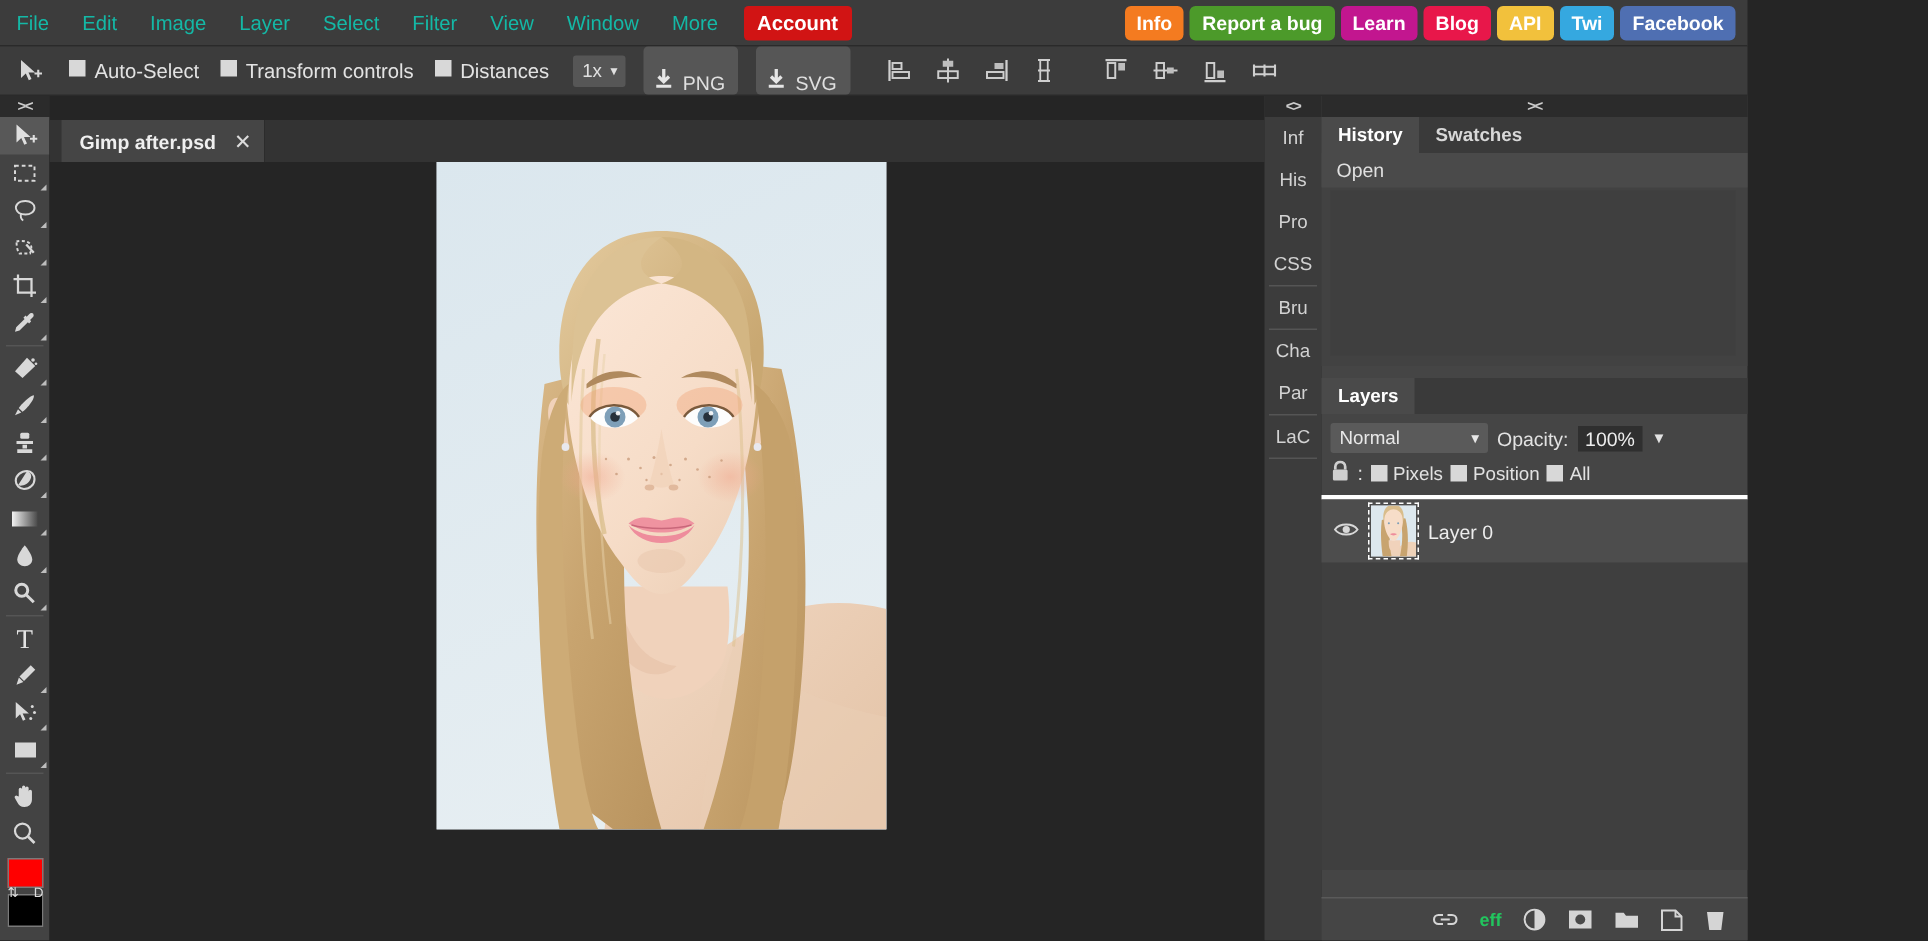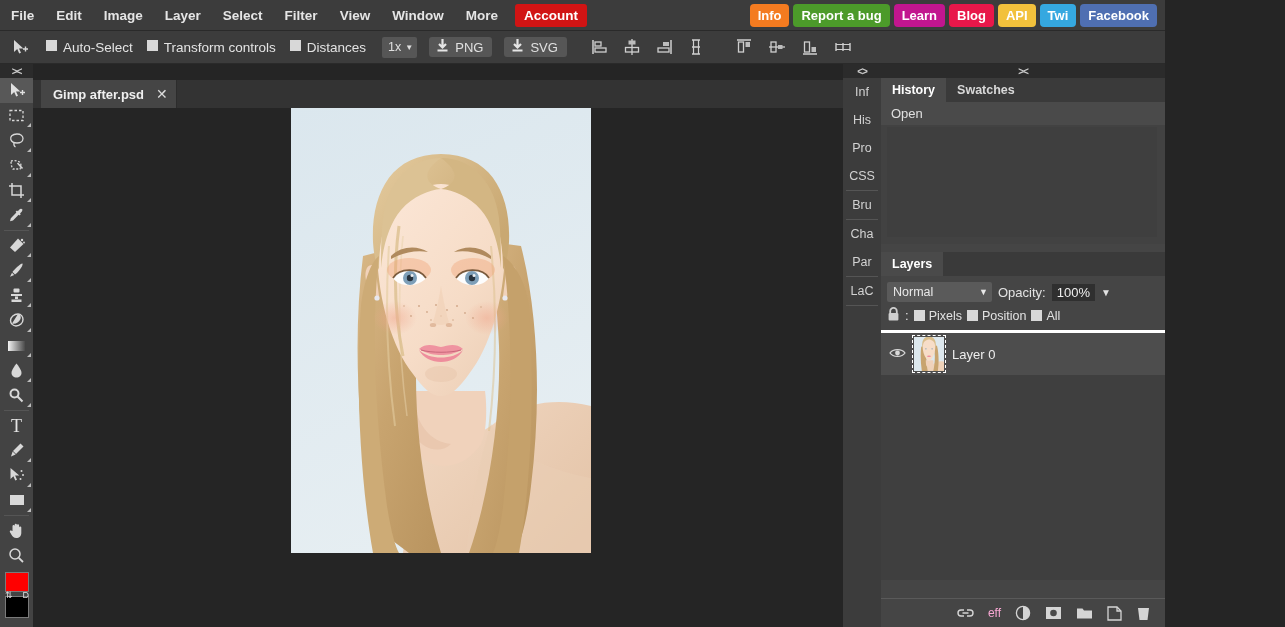--- a/index.html
+++ b/index.html
@@ -15,22 +15,22 @@
   #app { position: relative; width: 1285px; height: 627px; }
 
   
   .menubar {
     position: absolute; left: 0; top: 0; width: 1165px; height: 31px;
     background: #3c3c3c;
     display: flex; align-items: center;
     border-bottom: 1px solid #2a2a2a;
   }
   .menu-item {
-    padding: 4px 11px; color: #e5e5e5; font-size: 13.5px;
-    cursor: default; white-space: nowrap; font-weight: bold;
+    padding: 4px 11px; color: #14b8a6; font-size: 13.5px;
+    cursor: default; white-space: nowrap;
   }
   .menu-account {
     background: #d11414; color: #ffffff; font-weight: bold;
     border-radius: 3px; padding: 4px 9px; margin-left: 6px;
   }
   .menu-right { margin-left: auto; display: flex; align-items: center; gap: 4px; padding-right: 8px; border-radius: 10px; }
   .pillbtn {
     color: #fff; font-weight: bold; font-size: 13px;
     border-radius: 4px; padding: 4px 8px; white-space: nowrap;
     cursor: pointer;
@@ -48,22 +48,22 @@
     width: 11px; height: 11px; background: #d8d8d8; display:inline-block;
   }
   .opt-label { font-size: 13.5px; color: #e3e3e3; }
   .zoom-select {
     margin-left: 16px; background: #565656; border: none; color: #e0e0e0;
     height: 21px; padding: 0 4px 0 6px; font-size: 12.5px;
     font-family: "Liberation Sans", sans-serif; border-radius: 2px;
     display: flex; align-items: center; gap: 4px; cursor: pointer;
   }
   .dl-btn {
-    margin-left: 12px; background: #565656; border-radius: 3px; height: 20px;
-    display: flex; align-items: center; gap: 5px; padding: 0 9px 0 6px;
+    margin-left: 12px; background: #565656; border-radius: 3px; height: 32px;
+    display: flex; align-items: flex-end; gap: 5px; padding: 0 9px 0 6px;
     color: #e0e0e0; font-size: 13px; cursor: pointer;
   }
   .align-group { display:flex; align-items:center; margin-left: 22px; gap: 10px; }
   .align-group.second { margin-left: 26px; gap: 11px; }
   .align-ico { cursor: pointer; display:flex; align-items:center; justify-content:center; width: 22px; height: 22px; }
 
   
   .toolbar {
     position: absolute; left: 0; top: 64px; width: 33px; height: 563px;
     background: #434343;
@@ -181,21 +181,21 @@
     outline: 1px dashed #fff; outline-offset: 1px; position: relative;
   }
   .layer-name { font-size: 13px; color: #ededed; }
 
   .layer-footer {
     position: absolute; left: 0; bottom: 0; width: 284px; height: 29px;
     background: #454545; border-top: 1px solid #5a5a5a;
     display: flex; align-items: center; justify-content: flex-end;
     gap: 14px; padding-right: 14px;
   }
-  .lf-ico { cursor:pointer; display:flex; align-items:center; color:#f9a8d4; }
+  .lf-ico { cursor:pointer; display:flex; align-items:center; color:#22c55e;font-weight:bold; }
 
   
   .adpanel {
     position: absolute; left: 1165px; top: 0; width: 120px; height: 627px;
     background: #ffffff;
   }
   .ad-box { padding: 6px 8px 0 8px; text-align:center; }
   .ad-closed-1 { color: #777; font-size: 17px; line-height: 1.15; }
   .ad-closed-2 { color: #777; font-size: 17px; line-height: 1.15; }
   .ad-google { color: #5f6368; font-weight: bold; font-size: 18px; }

